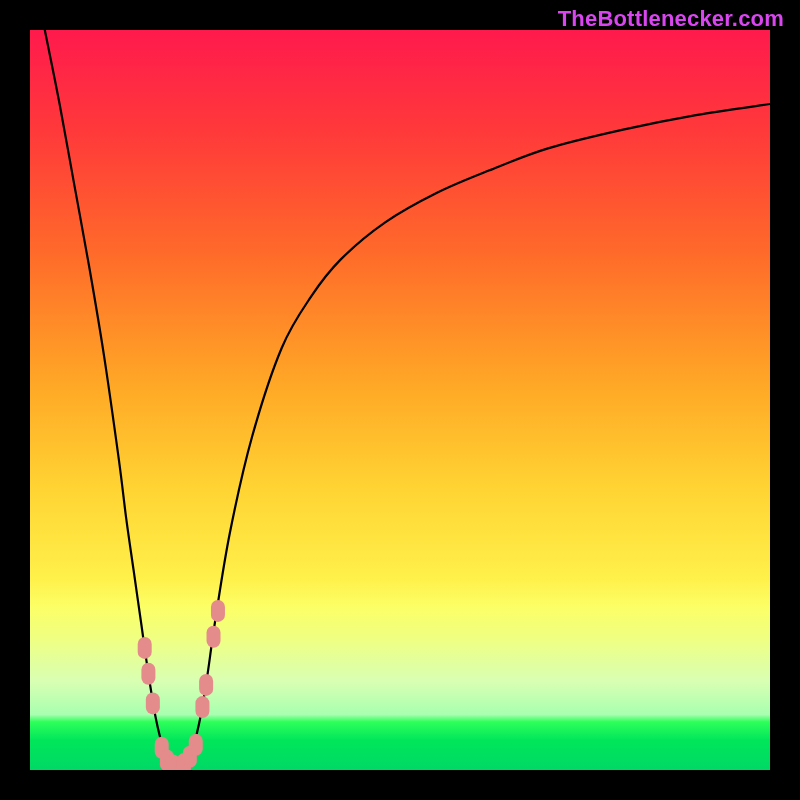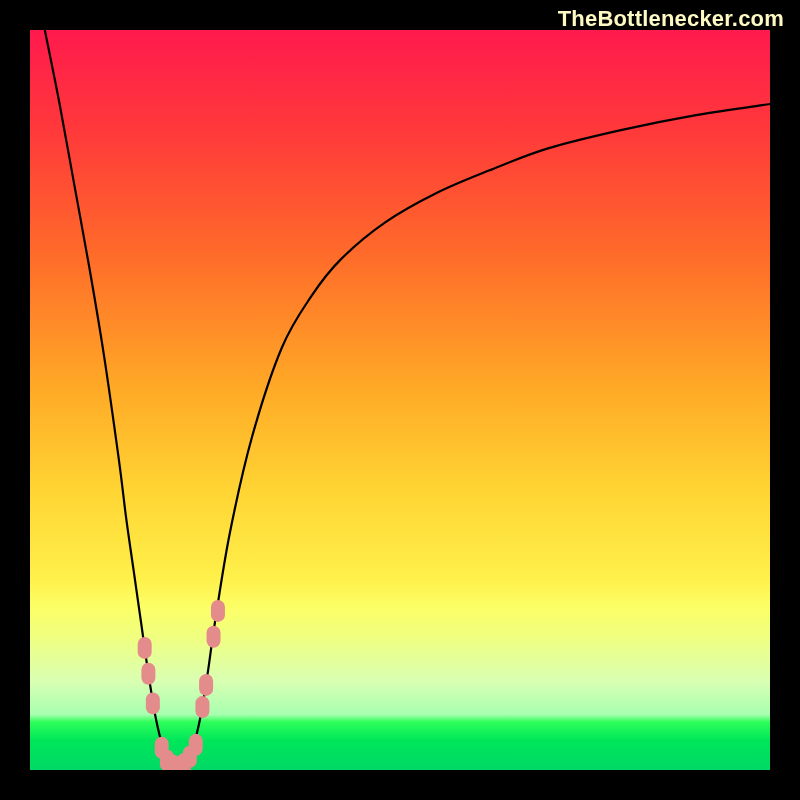--- a/index.html
+++ b/index.html
@@ -48,21 +48,21 @@
     width: 740px;
     height: 740px;
     pointer-events: none;
   }
   .watermark {
     position: absolute;
     top: 6px;
     right: 16px;
     font-size: 22px;
     font-weight: 600;
-    color: #fef9c3;
+    color: #d946ef;
     letter-spacing: 0.2px;
     z-index: 5;
     user-select: none;
   }
 </style>
 </head>
 <body>
 
 <div class="frame">
   <div class="watermark">TheBottlenecker.com</div>

